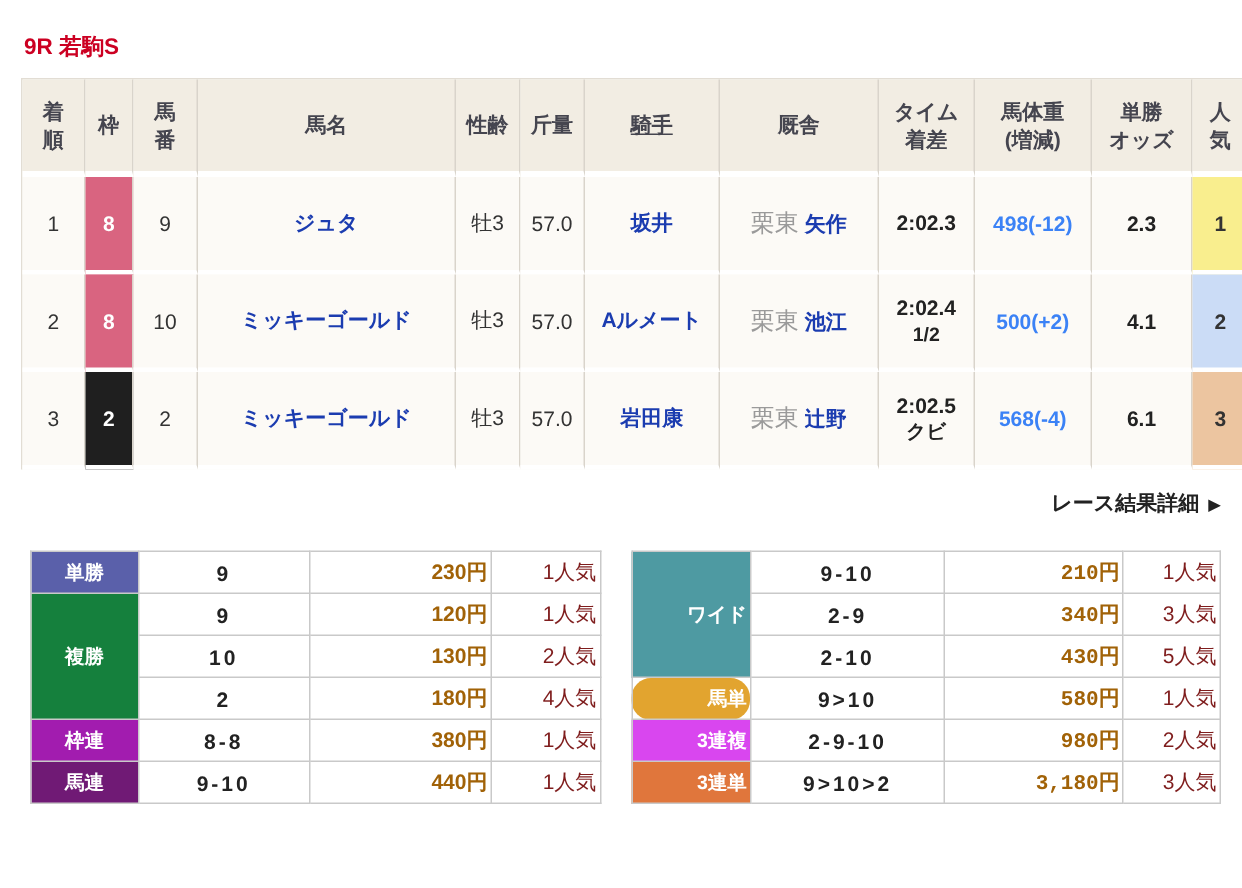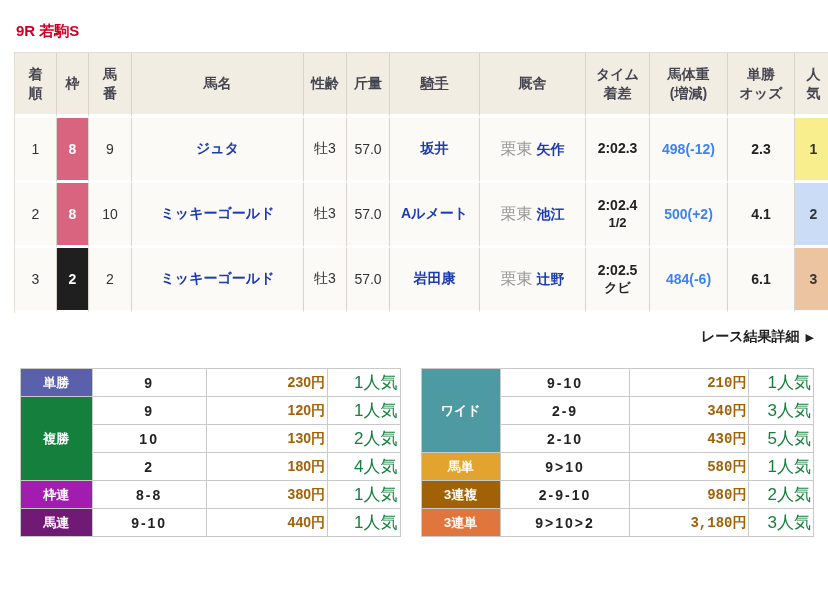--- a/index.html
+++ b/index.html
@@ -54,23 +54,23 @@
   .detail-link { color:#222; font-weight:bold; font-size:14px; text-decoration:none; cursor:pointer; }
   .detail-arrow { font-size:11px; color:#222; margin-left:6px; }
 
   
   .payouts { display:flex; gap:20px; margin-left:6px; }
   table.pay { border-collapse:collapse; }
   table.pay td { border:1px solid #c9c9c9; height:28px; padding:0 2px; background:#fff; }
   td.p-label { color:#ffffff; font-weight:bold; text-align:center; font-size:13px; }
   td.p-comb  { text-align:center; font-weight:bold; letter-spacing:2px; font-size:14px; color:#222; }
   td.p-amt   { text-align:right; padding-right:14px; font-weight:bold; font-size:14px; color:#a16207; }
-  td.p-fav   { text-align:right; padding-right:8px; font-size:17px; color:#15803d; }
+  td.p-fav   { text-align:right; padding-right:8px; font-size:14px; color:#7f1d1d; }
   .payL .p-label{width:72px;} .payL .p-comb{width:115px;} .payL .p-amt{width:122px;} .payL .p-fav{width:73px;}
-  .payR .p-label{width:80px;} .payR .p-comb{width:130px;} .payR .p-amt{width:120px;font-family:Liberation Mono, monospace;} .payR .p-fav{width:65px;}
+  .payR .p-label{width:80px;text-align:right;} .payR .p-comb{width:130px;} .payR .p-amt{width:120px;font-family:Liberation Mono, monospace;} .payR .p-fav{width:65px;}
 </style>
 </head>
 <body>
 
 <div class="page">
 
   <div class="race-title">9R 若駒S</div>
 
 
   <table class="results">
@@ -150,21 +150,21 @@
       <td>2</td>
       <td class="c-name"><a class="hlink">ミッキーゴールド</a></td>
       <td>牡3</td>
       <td>57.0</td>
       <td><a class="hlink">岩田康</a></td>
       <td class="c-stb"><span class="stb-area">栗東</span><a class="hlink">辻野</a></td>
       <td class="c-time">
         <div>2:02.5</div>
         <div class="margin">クビ</div>
       </td>
-      <td class="c-hw">484(-6)</td>
+      <td class="c-hw">568(-4)</td>
       <td class="c-odds">6.1</td>
       <td class="c-fav" style="background-color: rgb(236, 197, 160);">3</td>
     </tr>
   </tbody>
     </table>
 
   <div class="detail-row">
     <a class="detail-link"><span>レース結果詳細</span><span class="detail-arrow">▶</span></a>
   </div>
 
@@ -221,27 +221,27 @@
         <td class="p-comb">2-9</td>
         <td class="p-amt">340円</td>
         <td class="p-fav">3人気</td>
       </tr>
       <tr>
         <td class="p-comb">2-10</td>
         <td class="p-amt">430円</td>
         <td class="p-fav">5人気</td>
       </tr>
       <tr>
-        <td class="p-label" style="background-color: rgb(226, 164, 47);">馬単</td>
+        <td class="p-label" style="background-color: rgb(226, 164, 47); border-radius: 13px;">馬単</td>
         <td class="p-comb">9&gt;10</td>
         <td class="p-amt">580円</td>
         <td class="p-fav">1人気</td>
       </tr>
       <tr>
-        <td class="p-label" style="background-color: #a16207; margin-left: 28px;">3連複</td>
+        <td class="p-label" style="background-color: #d946ef; margin-left: 28px;">3連複</td>
         <td class="p-comb">2-9-10</td>
         <td class="p-amt">980円</td>
         <td class="p-fav">2人気</td>
       </tr>
       <tr>
         <td class="p-label" style="background-color: rgb(224, 118, 60);">3連単</td>
         <td class="p-comb">9&gt;10&gt;2</td>
         <td class="p-amt">3,180円</td>
         <td class="p-fav">3人気</td>
       </tr>

